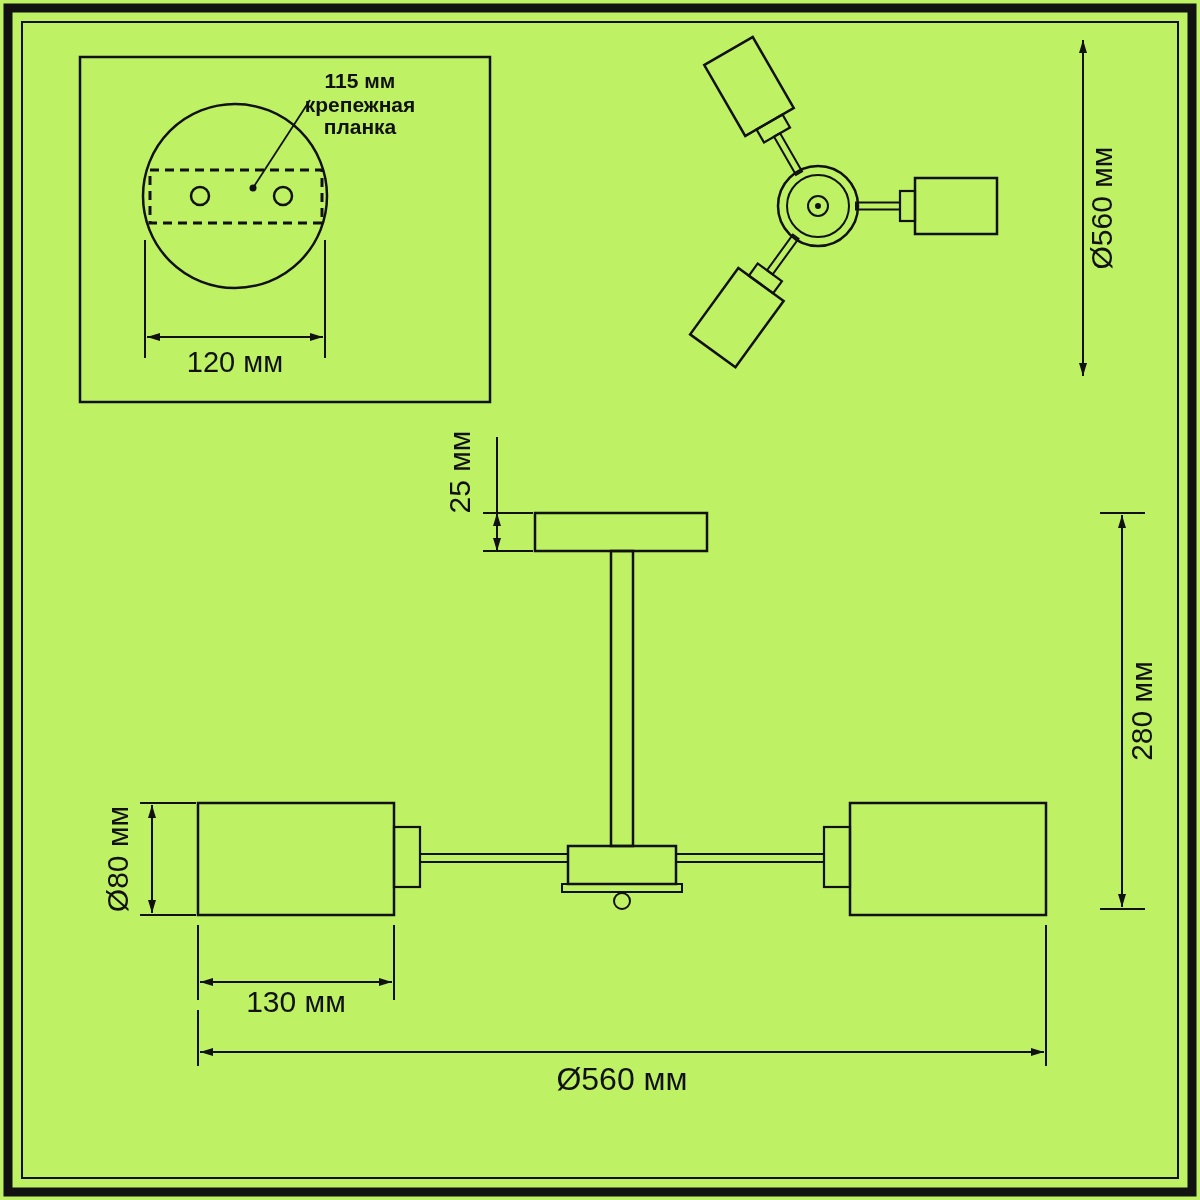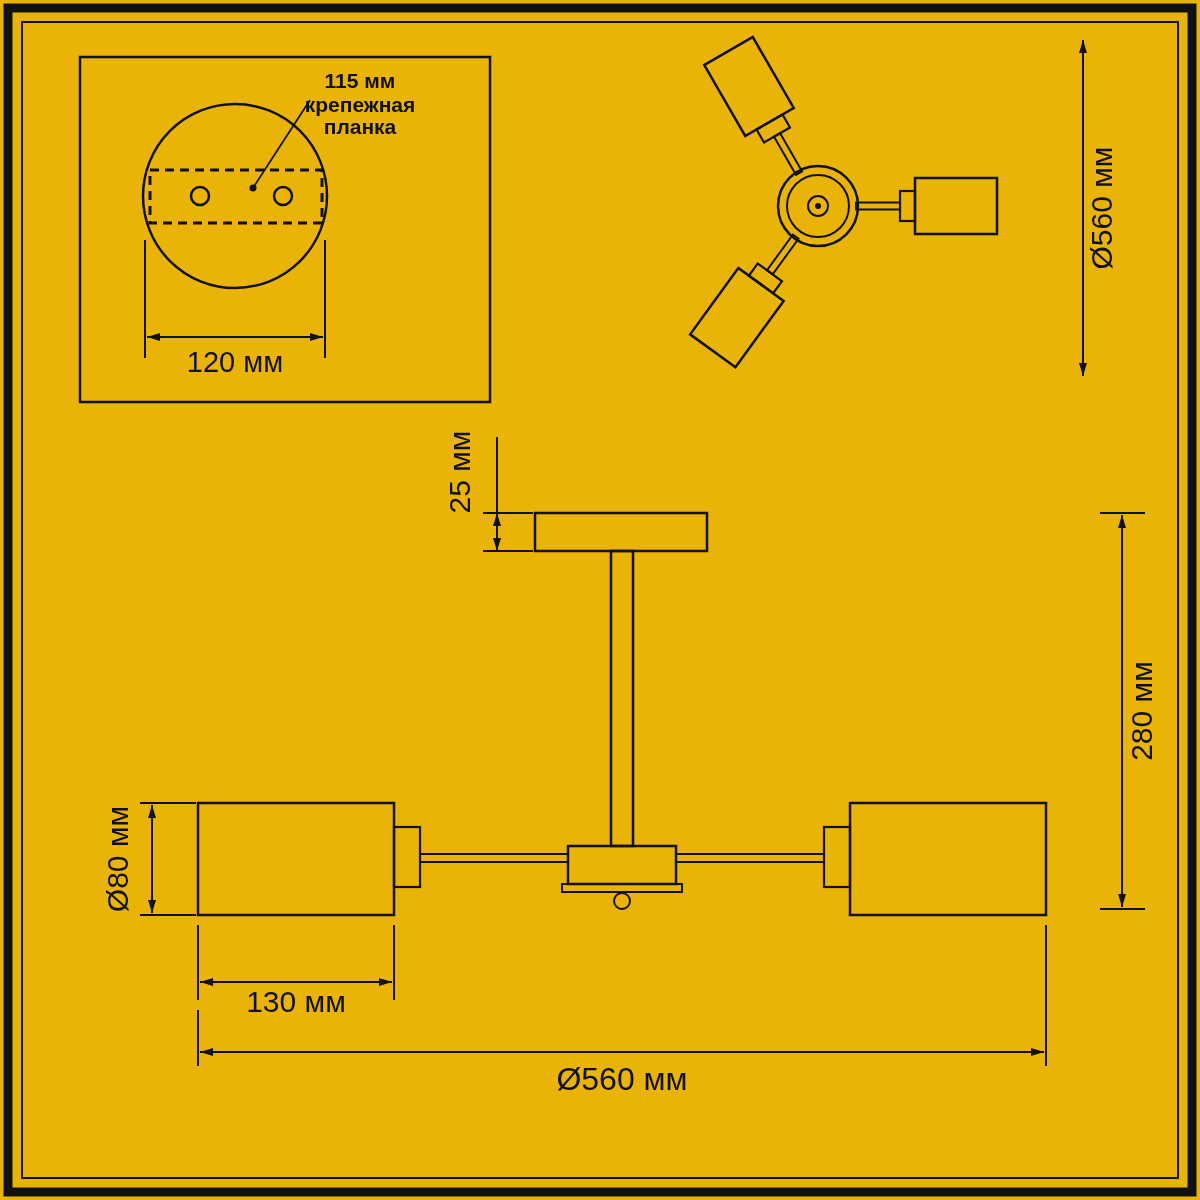--- a/index.html
+++ b/index.html
@@ -1,16 +1,16 @@
 <!DOCTYPE html>
 <html><head>
 <meta charset="utf-8">
 <style>
   html,body{margin:0;padding:0;background:#ffffff;}
-  .page{width:1200px;height:1200px;position:relative;background:#eab308;}
+  .page{width:1200px;height:1200px;position:relative;background:#bef264;}
   svg{display:block;}
   text{font-family:"Liberation Sans", sans-serif;fill:#111111;}
   .dim-text{font-size:30px;}
   .dim-text-sm{font-size:21px;font-weight:600;}
   .dim-text-md{font-size:29px;}
   .dim-text-lg{font-size:32px;}
   .stroke{stroke:#111111;fill:none;}
 </style>
 </head>
 <body>

